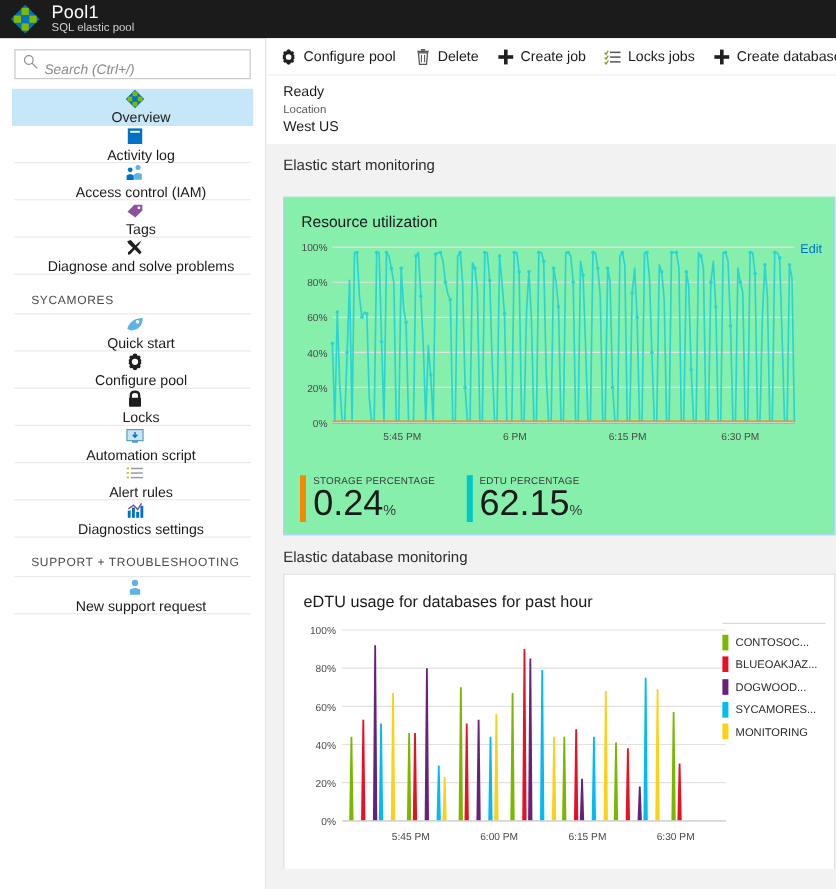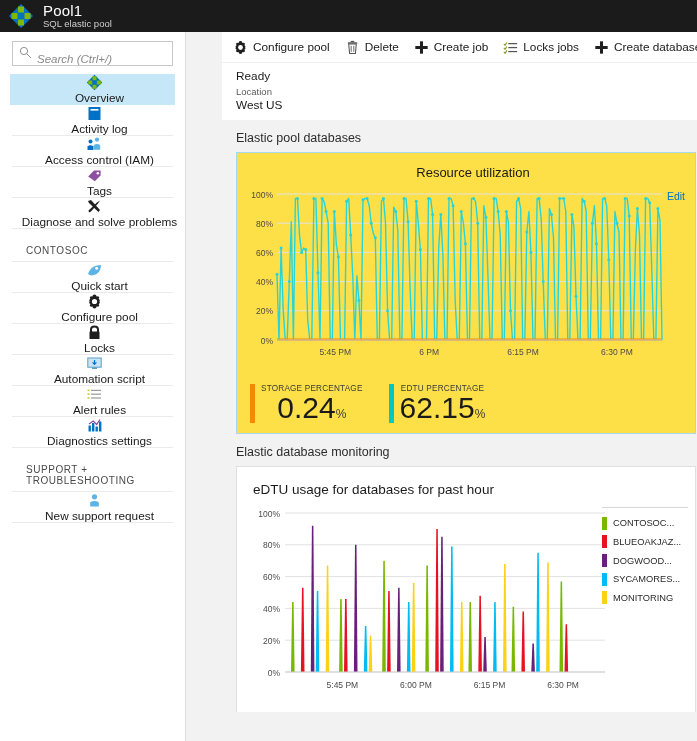--- a/index.html
+++ b/index.html
@@ -16,21 +16,21 @@
     position: absolute; left: 0; top: 0; width: 697px; height: 32px;
     background: #1b1b1b; display: flex; align-items: center; padding-left: 8px;
   }
   .title-icon { width: 26px; height: 26px; position: relative; flex: 0 0 26px; }
   .title-text { margin-left: 9px; line-height: 1.05; }
   .title-main { color: #ffffff; font-size: 15px; letter-spacing: .2px; }
   .title-sub { color: #d0d0d0; font-size: 9.5px; margin-top: 1px; }
 
   
   .sidebar {
-    position: absolute; left: 0; top: 32px; width: 186px; height: 709px;
+    position: absolute; left: 0; top: 32px; width: 222px; height: 709px;
     background: #ffffff; border-right: 1px solid #dcdcdc;
   }
   .search-wrap { padding: 9px 12px 4px 12px; }
   .search-box {
     position: relative; height: 25px; border: 1px solid #c8c8c8; background: #fff;
     display: flex; align-items: center;
   }
   .search-ico { margin: 0 5px 0 6px; flex: 0 0 auto; opacity: .75; }
   .search-ph {
     font-size: 11.5px; color: #8a8a8a; font-style: italic;
@@ -60,23 +60,22 @@
   .tb-lbl { font-size: 11.8px; color: #1a1a1a; }
 
   .statusbar { background: #ffffff; padding: 6px 0 8px 14px; border-top: 1px solid #f0f0f0; }
   .st-ready { font-size: 11.8px; color: #1a1a1a; }
   .st-loc-lbl { font-size: 9.5px; color: #5a5a5a; margin-top: 3px; }
   .st-loc-val { font-size: 11.8px; color: #1a1a1a; margin-top: 1px; }
 
   .section-title { font-size: 12.5px; color: #2c2c2c; padding: 11px 0 7px 14px; }
 
   .tile {
-    margin: 0 1px 0 14px; background: #fde047; border: 1px solid #a9d7ee;
+    margin: 12px 1px 0 14px; background: #86efac; border: 1px solid #a9d7ee;
     position: relative;
-    text-align: center;
   }
   .tile-head { font-size: 13px; color: #1a1a1a; padding: 12px 0 0 14px; }
   .tile-edit {
     position: absolute; right: 10px; top: 37px; font-size: 10.5px; color: #0072c6; cursor: pointer;
   }
 
   .chart-area { position: relative; }
   .chart-svg { display: block; }
 
   .metrics { display: flex; padding: 4px 0 10px 13px; }
@@ -180,21 +179,21 @@
       <div class="nav-item">
         <span class="nav-ico">
           <svg width="17" height="17" viewBox="0 0 17 17">
             <path d="M2 3 L5 2 L14 12 L12.5 14 L3 5 Z" fill="#1f1f1f"></path>
             <path d="M14 2.5 L12 5.5 L5 13.5 L3 14.5 L2.5 12.5 L11 4.5 Z" fill="#1f1f1f"></path>
           </svg>
         </span>
         <span class="nav-label">Diagnose and solve problems</span>
       </div>
 
-      <div class="nav-group">CONTOSOC</div>
+      <div class="nav-group">SYCAMORES</div>
 
       <div class="nav-item">
         <span class="nav-ico">
           <svg width="17" height="17" viewBox="0 0 17 17">
             <path d="M2 12 Q4 6 9 4 Q13 3 15 3 Q15 6 13.5 9 Q11 13 5 13.5 Z" fill="#5bb4e5"></path>
             <circle cx="10.6" cy="6.2" r="1.5" fill="#ffffff"></circle>
           </svg>
         </span>
         <span class="nav-label">Quick start</span>
       </div>
@@ -342,21 +341,21 @@
       </div>
 
     </div>
 
     <div class="statusbar">
       <div class="st-ready">Ready</div>
       <div class="st-loc-lbl">Location</div>
       <div class="st-loc-val">West US</div>
     </div>
 
-    <div class="section-title">Elastic pool databases</div>
+    <div class="section-title">Elastic start monitoring</div>
 
     <div class="tile">
       <div class="tile-head">Resource utilization</div>
       <div class="tile-edit">Edit</div>
 
       <div class="chart-area">
         <svg class="chart-svg" id="chart1" width="443" height="200" viewBox="0 0 443 200">
             <line x1="40" y1="160" x2="425" y2="160" stroke="#e2e2e2" stroke-width="1"></line>
             <text x="36" y="163.5" text-anchor="end" font-size="8.5" fill="#4a4a4a" font-family="&quot;Liberation Sans&quot;, sans-serif">0%</text>
             <line x1="40" y1="130.8" x2="425" y2="130.8" stroke="#e2e2e2" stroke-width="1"></line>

